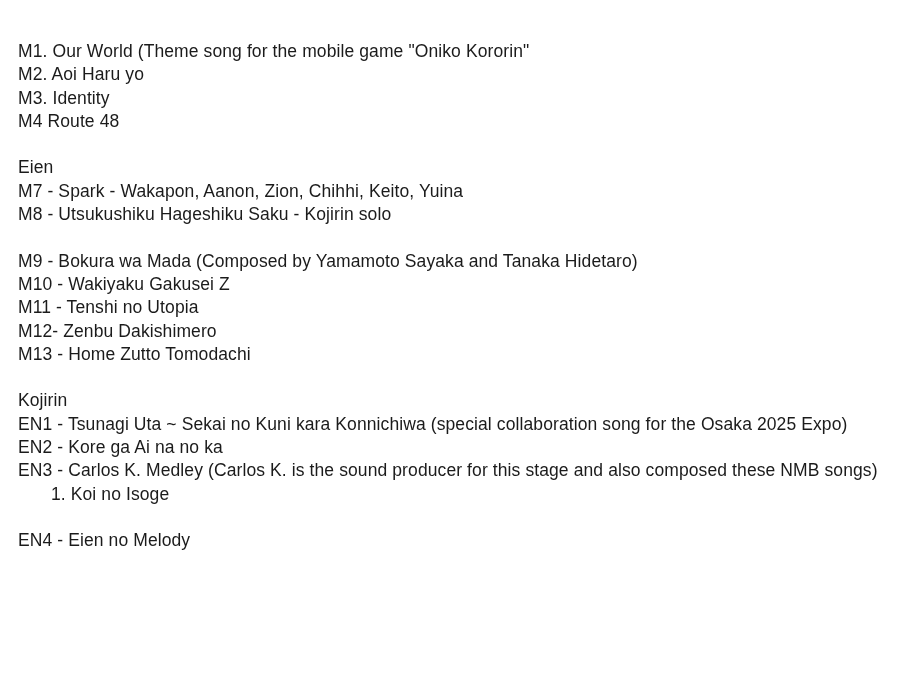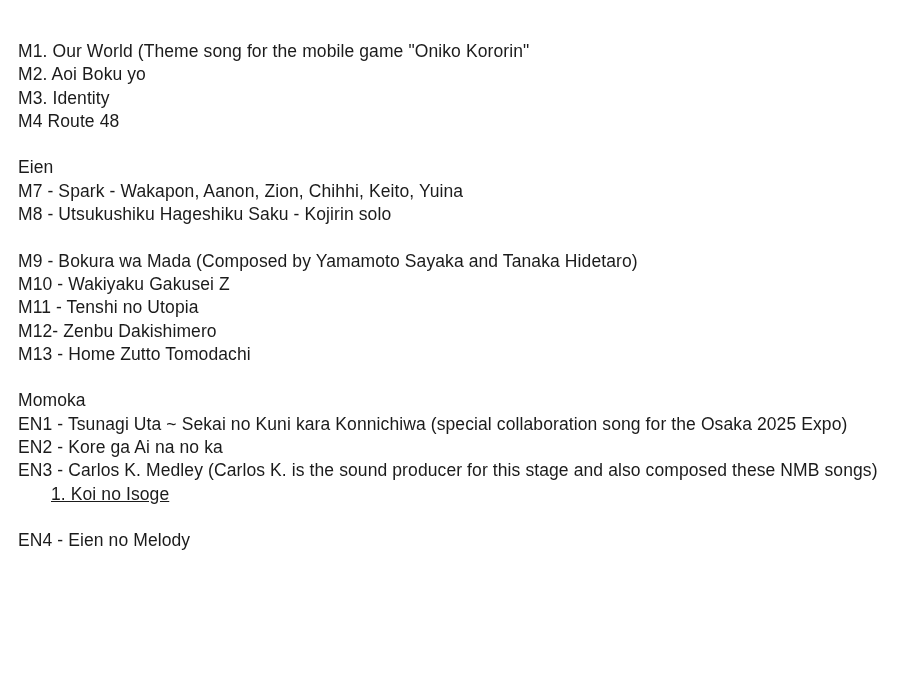--- a/index.html
+++ b/index.html
@@ -26,35 +26,34 @@
     line-height: 23.3px;
     letter-spacing: 0.1px;
     white-space: pre;
     color: #1b1b1b;
   }
   .blank {
     height: 23.3px;
   }
   .indent {
     padding-left: 33px;
-    text-decoration: underline;
   }
   .block {
     margin: 0;
     padding: 0;
   }
 </style>
 </head>
 <body>
 
 <div class="page">
 
   <div class="block">
     <div class="line">M1. Our World (Theme song for the mobile game "Oniko Kororin"</div>
-    <div class="line">M2. Aoi Boku yo</div>
+    <div class="line">M2. Aoi Haru yo</div>
     <div class="line">M3. Identity</div>
     <div class="line">M4 Route 48</div>
   </div>
 
   <div class="blank"></div>
 
   <div class="block">
     <div class="line">Eien</div>
     <div class="line">M7 - Spark - Wakapon, Aanon, Zion, Chihhi, Keito, Yuina</div>
     <div class="line">M8 - Utsukushiku Hageshiku Saku - Kojirin solo</div>
@@ -66,21 +65,21 @@
     <div class="line">M9 - Bokura wa Mada (Composed by Yamamoto Sayaka and Tanaka Hidetaro)</div>
     <div class="line">M10 - Wakiyaku Gakusei Z</div>
     <div class="line">M11 - Tenshi no Utopia</div>
     <div class="line">M12- Zenbu Dakishimero</div>
     <div class="line">M13 - Home Zutto Tomodachi</div>
   </div>
 
   <div class="blank"></div>
 
   <div class="block">
-    <div class="line">Momoka</div>
+    <div class="line">Kojirin</div>
     <div class="line">EN1 - Tsunagi Uta ~ Sekai no Kuni kara Konnichiwa (special collaboration song for the Osaka 2025 Expo)</div>
     <div class="line">EN2 - Kore ga Ai na no ka</div>
     <div class="line">EN3 - Carlos K. Medley (Carlos K. is the sound producer for this stage and also composed these NMB songs)</div>
   </div>
 
   <div class="block">
     <div class="line indent">1. Koi no Isoge</div>
   </div>
 
   <div class="blank"></div>

